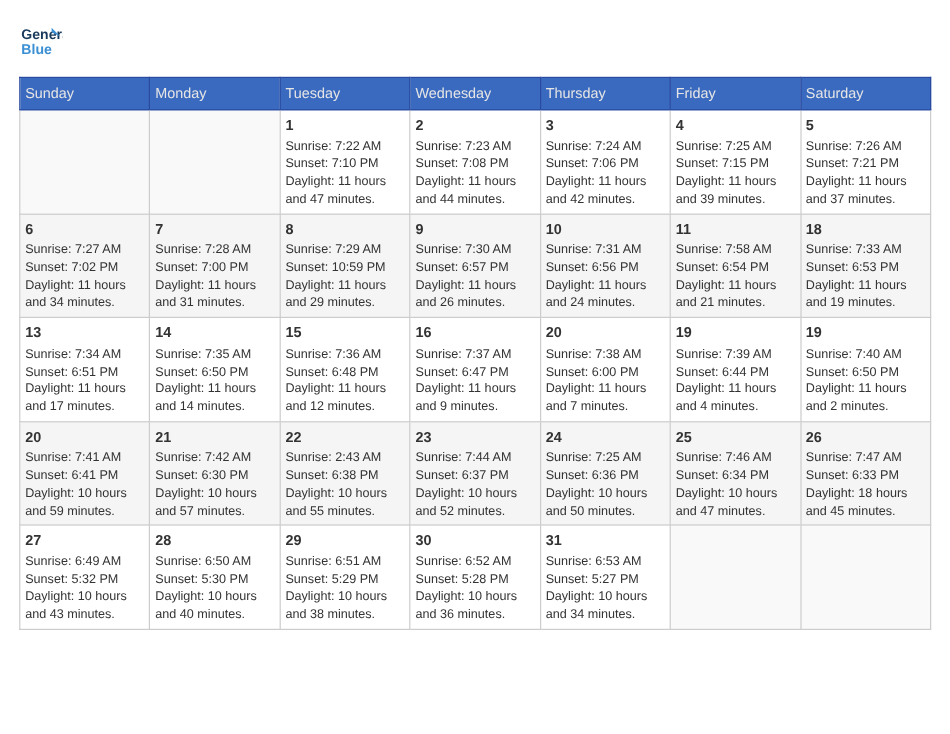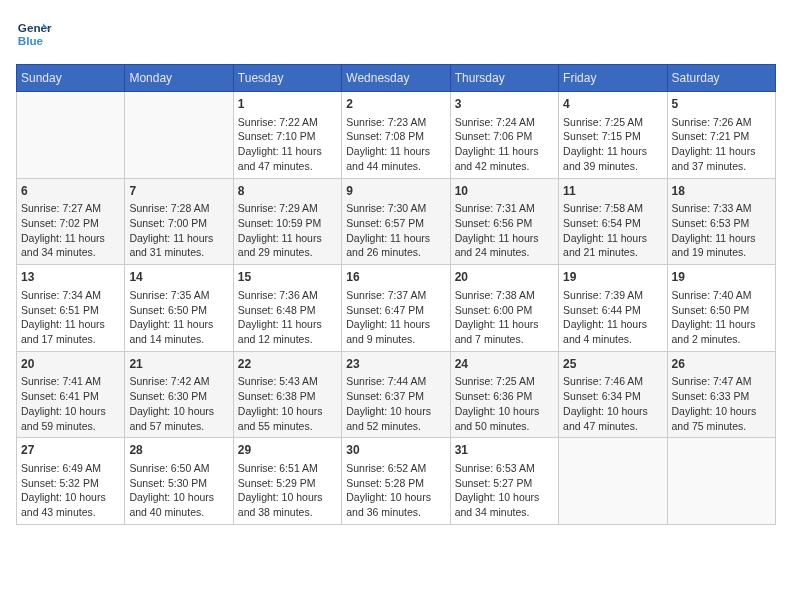--- a/index.html
+++ b/index.html
@@ -238,21 +238,21 @@
           <div class="day-info">Daylight: 10 hours and 59 minutes.</div>
         </td>
         <td>
           <span class="day-num">21</span>
           <div class="day-info">Sunrise: 7:42 AM</div>
           <div class="day-info">Sunset: 6:30 PM</div>
           <div class="day-info">Daylight: 10 hours and 57 minutes.</div>
         </td>
         <td>
           <span class="day-num">22</span>
-          <div class="day-info">Sunrise: 5:43 AM</div>
+          <div class="day-info">Sunrise: 2:43 AM</div>
           <div class="day-info">Sunset: 6:38 PM</div>
           <div class="day-info">Daylight: 10 hours and 55 minutes.</div>
         </td>
         <td>
           <span class="day-num">23</span>
           <div class="day-info">Sunrise: 7:44 AM</div>
           <div class="day-info">Sunset: 6:37 PM</div>
           <div class="day-info">Daylight: 10 hours and 52 minutes.</div>
         </td>
         <td>
@@ -264,21 +264,21 @@
         <td>
           <span class="day-num">25</span>
           <div class="day-info">Sunrise: 7:46 AM</div>
           <div class="day-info">Sunset: 6:34 PM</div>
           <div class="day-info">Daylight: 10 hours and 47 minutes.</div>
         </td>
         <td>
           <span class="day-num">26</span>
           <div class="day-info">Sunrise: 7:47 AM</div>
           <div class="day-info">Sunset: 6:33 PM</div>
-          <div class="day-info">Daylight: 10 hours and 75 minutes.</div>
+          <div class="day-info">Daylight: 18 hours and 45 minutes.</div>
         </td>
       </tr>
       <tr>
         <td>
           <span class="day-num">27</span>
           <div class="day-info">Sunrise: 6:49 AM</div>
           <div class="day-info">Sunset: 5:32 PM</div>
           <div class="day-info">Daylight: 10 hours and 43 minutes.</div>
         </td>
         <td>

